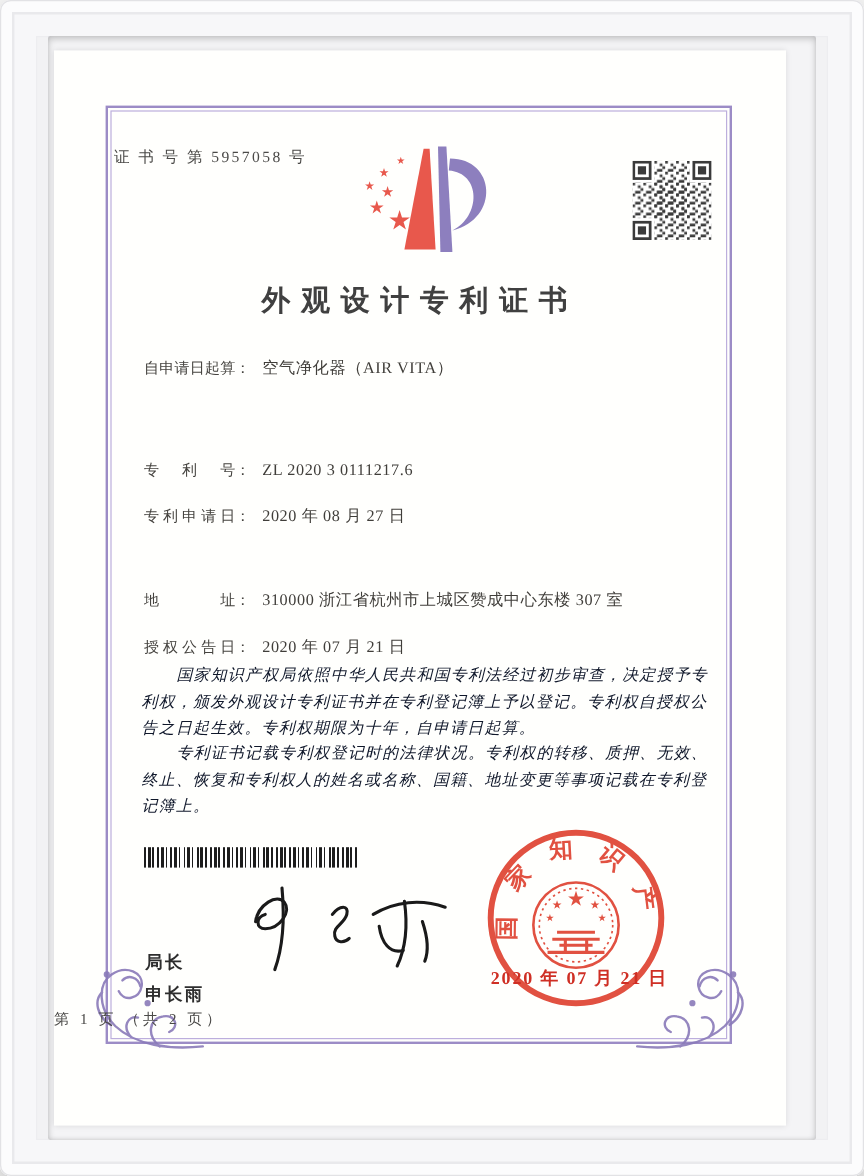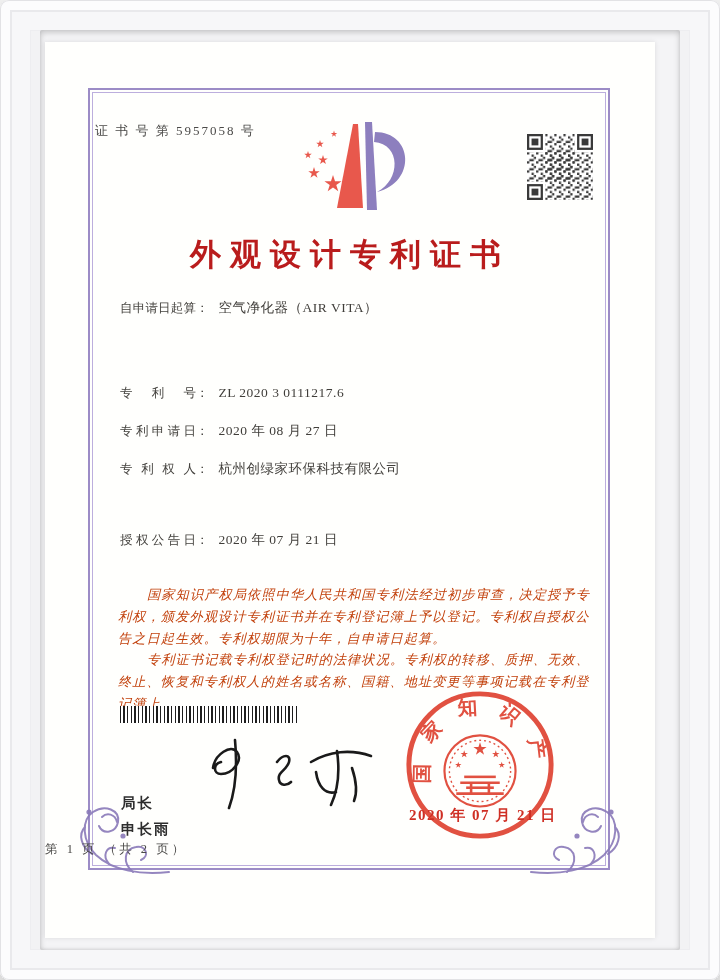--- a/index.html
+++ b/index.html
@@ -11,28 +11,28 @@
       inset 0 0 0 12px #e9e9ec, inset 0 0 0 30px #f7f7f9, inset 0 0 0 31px #ededf0;}
   .mat{position:absolute;left:40px;top:30px;right:40px;bottom:30px;background:#f4f4f6;
     box-shadow:inset 0 2px 6px rgba(0,0,0,.22), inset 0 -1px 3px rgba(0,0,0,.08);border-radius:2px;}
   .paper{position:absolute;left:5px;top:12px;width:610px;height:896px;background:#fffffd;
     box-shadow:0 0 5px rgba(0,0,0,.10);}
   
   .cert-border{position:absolute;left:43px;top:46px;width:522px;height:782px;
     border:2px solid #9c8cc6;}
   .cert-border::after{content:"";position:absolute;inset:2px;border:1px solid #bcaedd;}
   .cert-no{position:absolute;left:50px;top:80px;font-size:13px;letter-spacing:2px;color:#4b4a48;}
-  .title{position:absolute;left:0;top:192px;width:100%;text-align:center;font-size:31px;
-    font-weight:bold;letter-spacing:9px;color:#b91c1c;}
+  .title{position:absolute;left:0;top:192px;width:100%;text-align:center;font-size:24px;
+    font-weight:bold;letter-spacing:9px;color:#404040;}
   .row{position:absolute;left:75px;white-space:nowrap;color:#403e3a;}
   .flabel{display:inline-block;width:76px;font-size:12.5px;text-align:justify;text-align-last:justify;color:#45433f;}
   .colon{font-size:12.5px;color:#45433f;}
   .fvalue{font-size:13.5px;margin-left:6px;letter-spacing:.5px;text-align:center;}
   .grant-no-group{position:absolute;left:310px;top:0;white-space:nowrap;}
-  .body-text{position:absolute;left:73px;top:510px;width:484px;color:#c2410c;margin-top:32px;}
+  .body-text{position:absolute;left:73px;top:510px;width:484px;color:#0f172a;}
   .body-text p{margin:0;font-size:13.2px;line-height:21.8px;letter-spacing:1.1px;
     text-indent:2.2em;font-style:italic;}
   .barcode{position:absolute;left:75px;top:664px;width:178px;height:17px;
     background:repeating-linear-gradient(90deg,#1d1d1d 0 1.5px,#fff 1.5px 3px,#1d1d1d 3px 5.5px,#fff 5.5px 7px,#1d1d1d 7px 8.2px,#fff 8.2px 11px);}
   .bureau{position:absolute;left:76px;top:700px;font-family:"Liberation Sans",sans-serif;
     font-size:14.5px;color:#2e2e2e;line-height:26px;font-weight:600;letter-spacing:2px;margin-top:48px;}
   .sig{position:absolute;left:140px;top:686px;}
   .seal{position:absolute;left:356px;top:644px;width:158px;height:158px;opacity:.93;}
   .seal-date{position:absolute;left:364px;top:764px;width:160px;font-size:15px;font-weight:bold;
     color:#cf2f24;letter-spacing:1.5px;white-space:nowrap;}
@@ -129,23 +129,23 @@
           <span class="fvalue">空气净化器（AIR VITA）</span>
         </div>
         <div class="row" style="top:341px">
           <span class="flabel">专利号</span><span class="colon">：</span>
           <span class="fvalue">ZL 2020 3 0111217.6</span>
         </div>
         <div class="row" style="top:379px">
           <span class="flabel">专利申请日</span><span class="colon">：</span>
           <span class="fvalue">2020 年 08 月 27 日</span>
         </div>
-        <div class="row" style="top:417px">
-          <span class="flabel">专利权人</span><span class="colon">：</span>
-          <span class="fvalue">杭州创绿家环保科技有限公司</span>
+        <div class="row" style="top:449px">
+          <span class="flabel">地址</span><span class="colon">：</span>
+          <span class="fvalue">310000 浙江省杭州市上城区赞成中心东楼 307 室</span>
         </div>
         <div class="row" style="top:488px;width:482px">
           <span class="flabel">授权公告日</span><span class="colon">：</span>
           <span class="fvalue">2020 年 07 月 21 日</span>
         </div>
 
         <div class="body-text">
           <p>国家知识产权局依照中华人民共和国专利法经过初步审查，决定授予专利权，颁发外观设计专利证书并在专利登记簿上予以登记。专利权自授权公告之日起生效。专利权期限为十年，自申请日起算。</p>
           <p>专利证书记载专利权登记时的法律状况。专利权的转移、质押、无效、终止、恢复和专利权人的姓名或名称、国籍、地址变更等事项记载在专利登记簿上。</p>
         </div>

